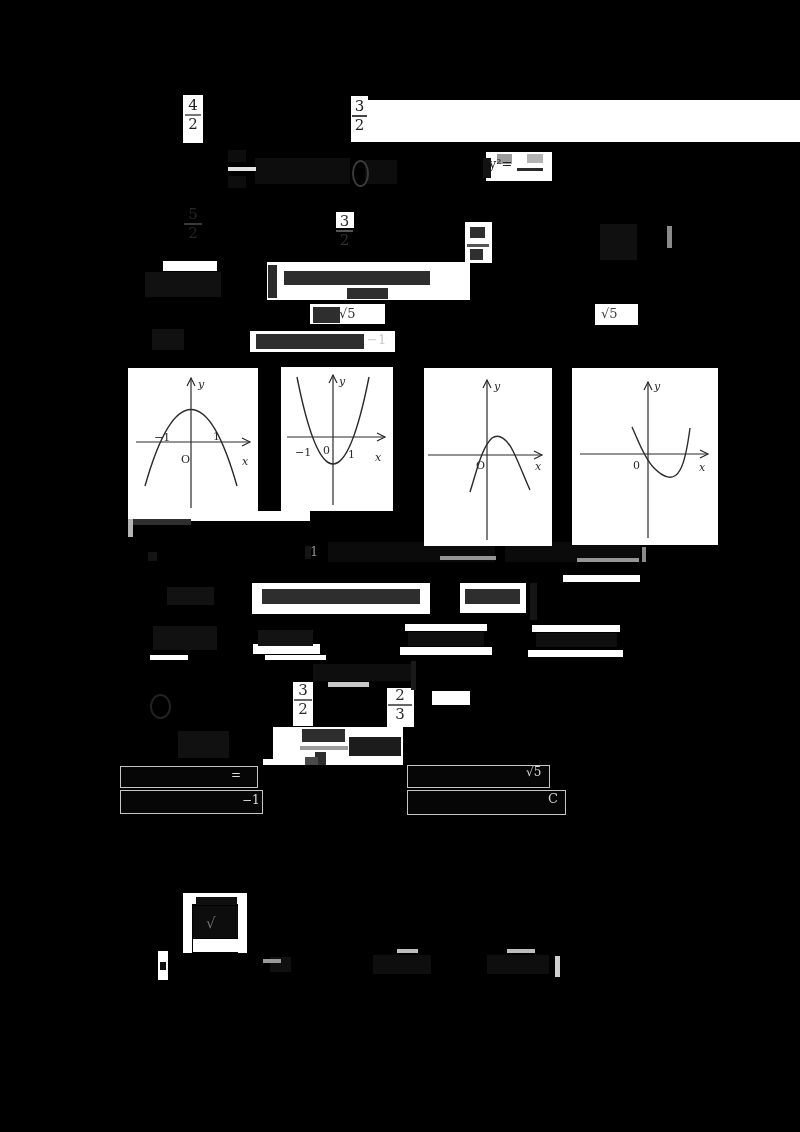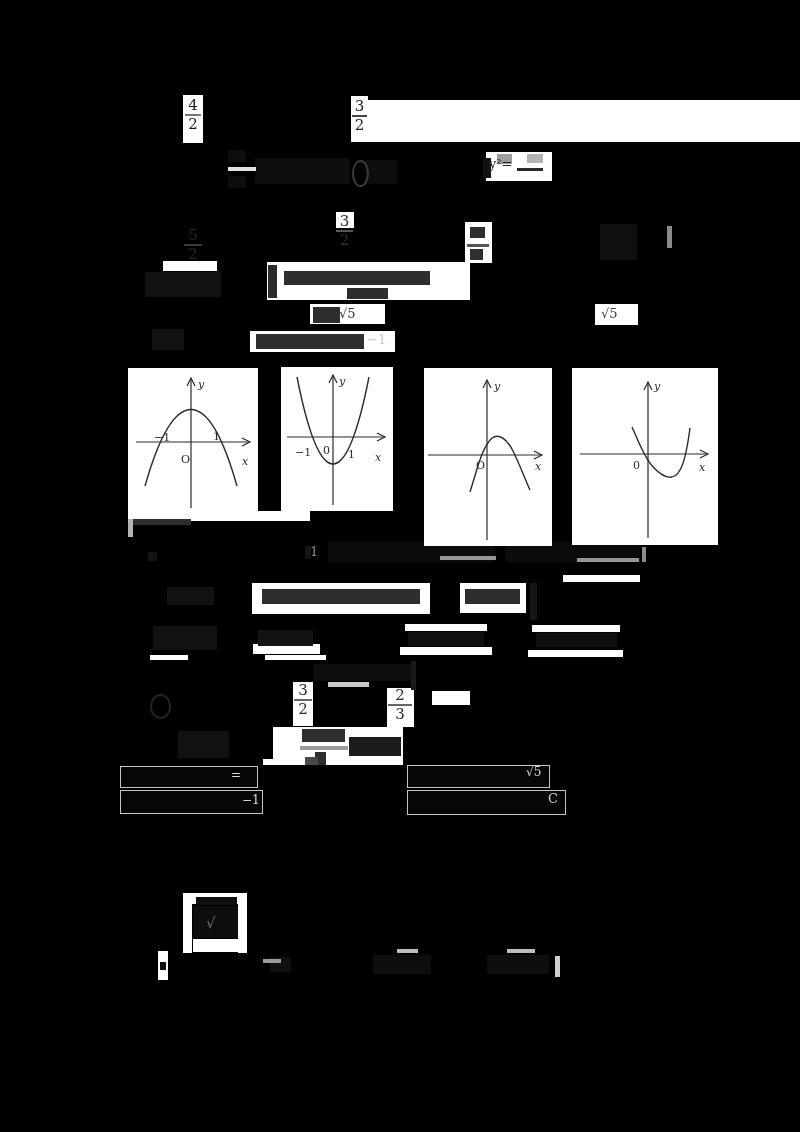--- a/index.html
+++ b/index.html
@@ -114,21 +114,21 @@
     <div class="abs ring" style="left: 352px; top: 160px; width: 13px; height: 23px; border: 2px solid rgb(60, 60, 60);"></div>
     <div class="abs ring" style="left: 121px; top: 768px; width: 13px; height: 13px; border: 1px solid rgb(216, 216, 216);"></div>
     <div class="abs ring" style="left: 121px; top: 793px; width: 13px; height: 13px; border: 1px solid rgb(216, 216, 216);"></div>
     <div class="abs ring" style="left: 150px; top: 694px; width: 17px; height: 21px; border: 2px solid rgb(35, 35, 35);"></div>
     <div class="abs ansbox" style="left: 120px; top: 766px; width: 136px; height: 20px; border: 1px solid rgb(198, 198, 198);"></div>
     <div class="abs ansbox" style="left: 120px; top: 790px; width: 141px; height: 22px; border: 1px solid rgb(198, 198, 198);"></div>
     <div class="abs ansbox" style="left: 407px; top: 765px; width: 141px; height: 21px; border: 1px solid rgb(198, 198, 198);"></div>
     <div class="abs ansbox" style="left: 407px; top: 790px; width: 157px; height: 23px; border: 1px solid rgb(198, 198, 198);"></div>
     <div class="frac" style="left: 185px; top: 98px; width: 16px; font-size: 15px; color: rgb(29, 29, 29);"><span>4</span><span class="bar" style="background: rgb(119, 119, 119);"></span><span>2</span></div>
     <div class="frac" style="left: 352px; top: 99px; width: 15px; font-size: 15px; color: rgb(29, 29, 29);"><span>3</span><span class="bar" style="background: rgb(68, 68, 68);"></span><span>2</span></div>
-    <div class="frac" style="left: 184px; top: 228px; width: 18px; font-size: 15px; color: rgb(38, 38, 38); text-align: center;"><span>5</span><span class="bar" style="background: rgb(58, 58, 58);"></span><span>2</span></div>
+    <div class="frac" style="left: 184px; top: 207px; width: 18px; font-size: 15px; color: rgb(38, 38, 38); text-align: center;"><span>5</span><span class="bar" style="background: rgb(58, 58, 58);"></span><span>2</span></div>
     <div class="frac" style="left: 336px; top: 214px; width: 17px; font-size: 15px; color: rgb(48, 48, 48);"><span>3</span><span class="bar" style="background: rgb(85, 85, 85);"></span><span>2</span></div>
     <div class="frac" style="left: 294px; top: 683px; width: 18px; font-size: 15px; color: rgb(43, 43, 43);"><span>3</span><span class="bar" style="background: rgb(102, 102, 102);"></span><span>2</span></div>
     <div class="frac" style="left: 388px; top: 688px; width: 24px; font-size: 15px; color: rgb(43, 43, 43);"><span>2</span><span class="bar" style="background: rgb(102, 102, 102);"></span><span>3</span></div>
     <span class="txt" style="left: 489px; top: 157px; font-size: 13px; color: rgb(36, 36, 36);">y²=</span>
     <span class="txt" style="left: 339px; top: 307px; font-size: 13px; color: rgb(46, 46, 46);">√5</span>
     <span class="txt" style="left: 601px; top: 307px; font-size: 13px; color: rgb(58, 58, 58);">√5</span>
     <span class="txt" style="left: 367px; top: 333px; font-size: 13px; color: rgb(201, 201, 201);">−1</span>
     <span class="txt" style="left: 310px; top: 545px; font-size: 13px; color: rgb(138, 138, 138);">1</span>
     <span class="txt" style="left: 231px; top: 769px; font-size: 12px; color: rgb(220, 220, 220);">=</span>
     <span class="txt" style="left: 242px; top: 794px; font-size: 12px; color: rgb(220, 220, 220);">−1</span>

